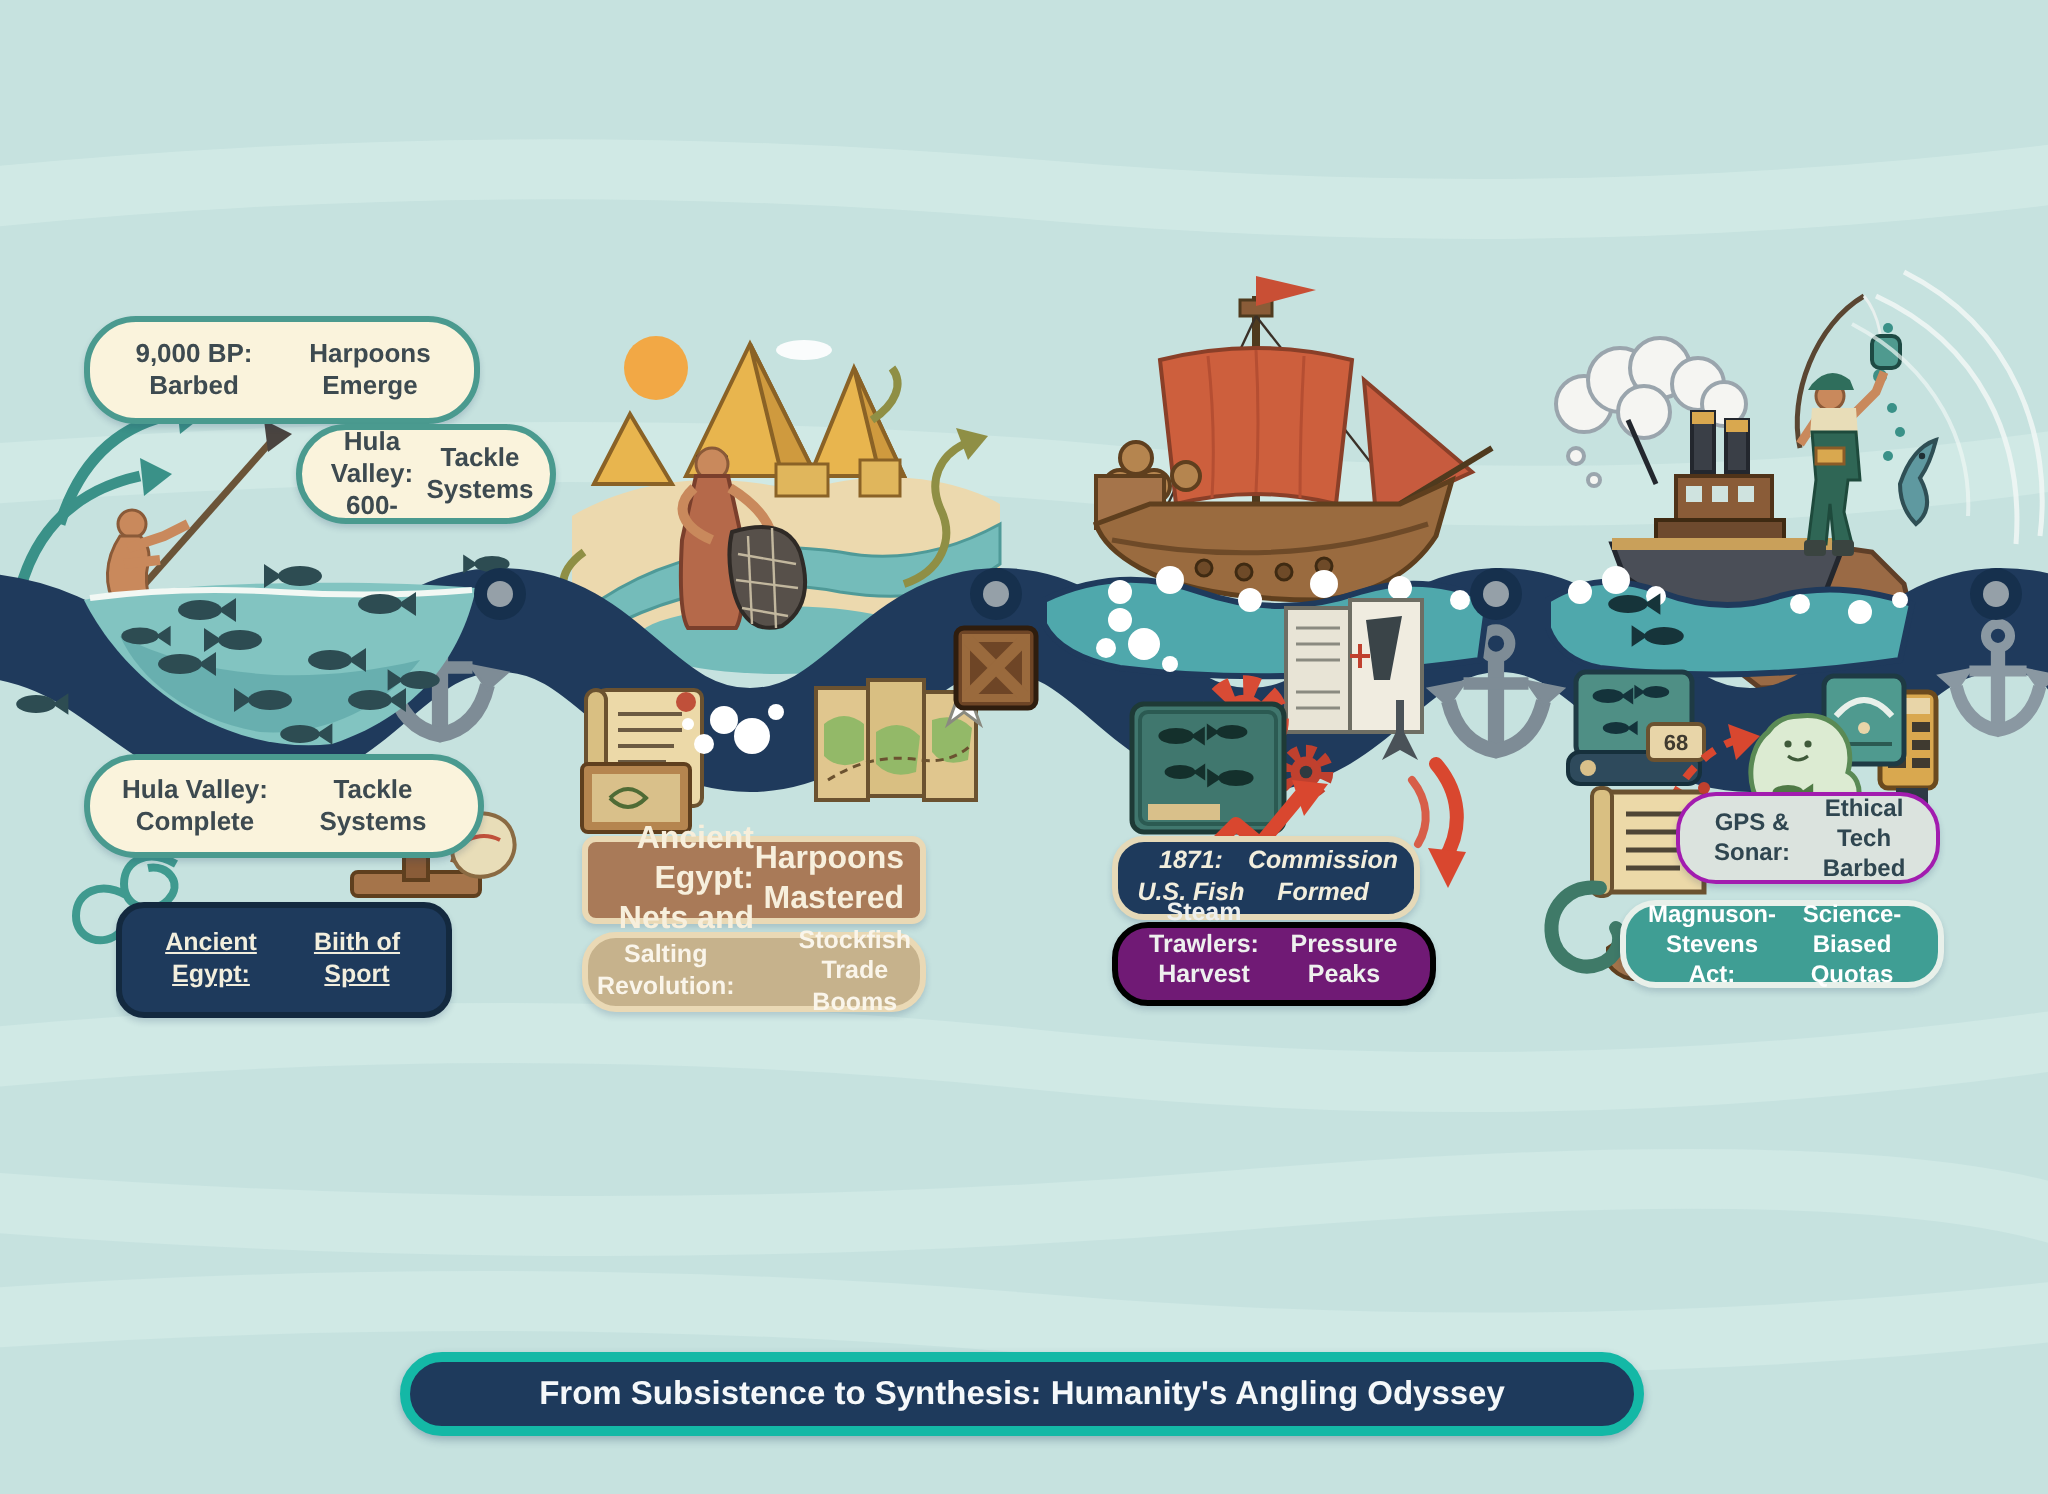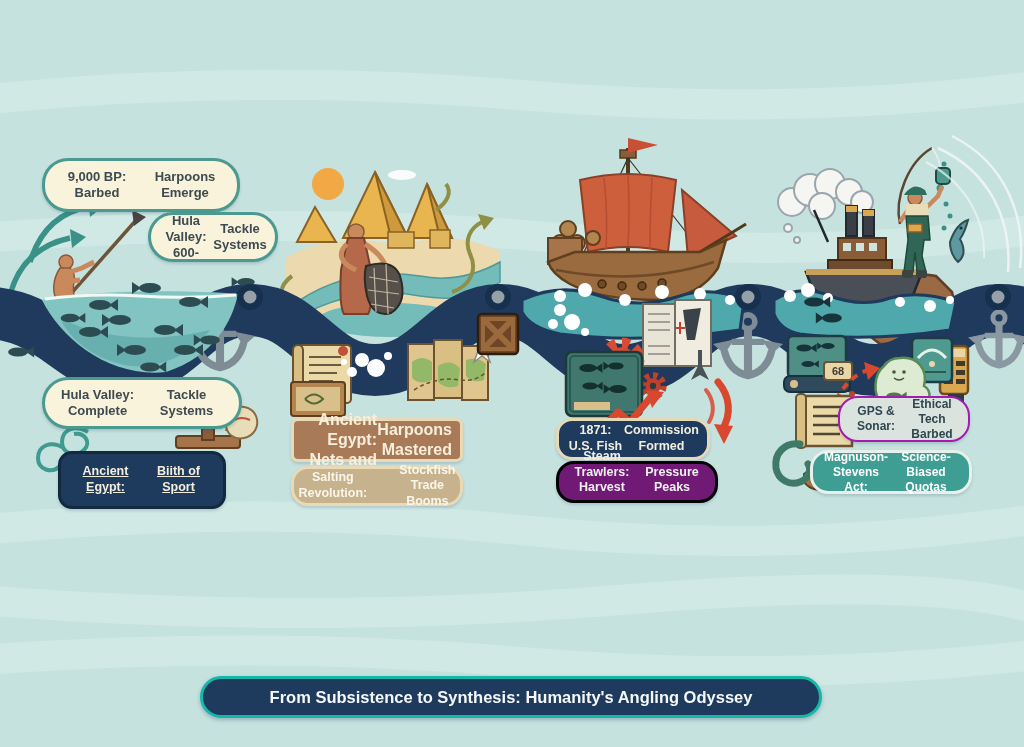--- a/index.html
+++ b/index.html
@@ -18,21 +18,21 @@
   .pill-cream{background:#faf3dc;border:3px solid #4a9a8f;color:#3d4a50;}
   .pill-navy{background:#1e3a5c;border:3px solid #13293f;color:#f2eedd;font-size:12.5px;border-radius:14px;text-decoration:underline;}
   .pill-brown{background:#a97a58;border:3px solid #ead9b5;color:#f7efdc;font-size:16px;border-radius:7px;text-align:right;}
   .pill-tan{background:#c6b28c;border:3px solid #ead9b5;color:#faf5ea;font-size:12.5px;border-radius:17px;}
   .pill-navy2{background:#1e3a5c;border:3px solid #e5d9b8;color:#f2eedd;font-size:12.5px;border-radius:16px;}
   .pill-gray{background:#701a75;border:3px solid #000000;color:#eef0ee;font-size:12.5px;border-radius:18px;align-items:flex-end;}
   .pill-light{background:#dbe3de;border:2px solid #a21caf;color:#2f4650;font-size:12px;border-radius:20px;}
   .pill-teal{background:#3f9e94;border:3px solid #e8f0ea;color:#ffffff;font-size:12px;border-radius:18px;}
   .banner{
     position:absolute;left:200px;top:676px;width:622px;height:42px;box-sizing:border-box;
-    background:#1e3a5c;border:3px solid #14b8a6;border-radius:22px;color:#f5f8fa;
+    background:#1e3a5c;border:5px solid #14b8a6;border-radius:22px;color:#f5f8fa;
     display:flex;align-items:center;justify-content:center;
     font-weight:bold;font-size:16.5px;box-shadow:0 2px 4px rgba(30,58,92,.3);
   }
 </style>
 </head>
 <body>
 
 <div class="stage">
 
 <svg width="1024" height="747" viewBox="0 0 1024 747">
@@ -460,21 +460,21 @@
 <div class="pill pill-brown" style="left:291px;top:418px;width:172px;height:44px;">
   <span>Ancient Egypt: Nets and</span>
   <span>Harpoons Mastered</span>
 </div>
 
 <div class="pill pill-tan" style="left:291px;top:466px;width:172px;height:40px;gap:32px;">
   <span>Salting Revolution:</span>
   <span>Stockfish Trade Booms</span>
 </div>
 
-<div class="pill pill-navy2" style="left:556px;top:418px;width:154px;height:42px;">
+<div class="pill pill-navy2" style="left:556px;top:418px;width:154px;height:42px;font-style:italic;">
   <span>1871: U.S. Fish</span>
   <span>Commission Formed</span>
 </div>
 
 <div class="pill pill-gray" style="left:556px;top:461px;width:162px;height:42px;">
   <span>Steam Trawlers: Harvest</span>
   <span>Pressure Peaks</span>
 </div>
 
 <div class="pill pill-light" style="left:838px;top:396px;width:132px;height:46px;">

